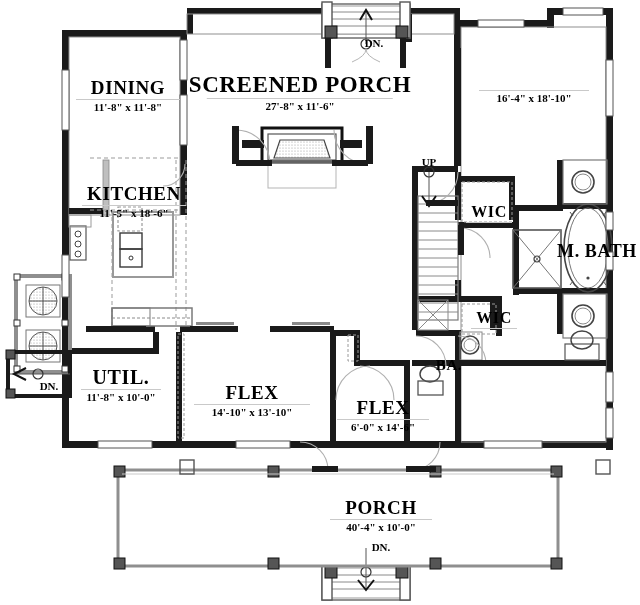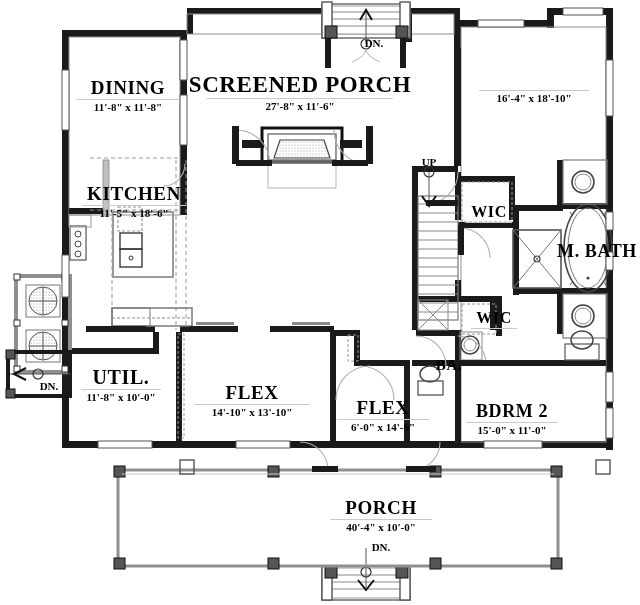--- a/index.html
+++ b/index.html
@@ -400,25 +400,20 @@
   <div class="rule" style="width:116px;"></div>
   <div class="rdim" style="font-size:11px;">14'-10" x 13'-10"</div>
 </div>
 
 <div class="rlabel" style="left:383px;top:398px;">
   <div class="rname" style="font-size:19px;">FLEX</div>
   <div class="rule" style="width:92px;"></div>
   <div class="rdim" style="font-size:11px;">6'-0" x 14'-6"</div>
 </div>
 
-<div class="rlabel" style="left:512px;top:402px;">
-  <div class="rname" style="font-size:18px;">BDRM 2</div>
-  <div class="rule" style="width:92px;"></div>
-  <div class="rdim" style="font-size:11px;">15'-0" x 11'-0"</div>
-</div>
 
 <div class="rlabel" style="left:381px;top:498px;">
   <div class="rname" style="font-size:19px;">PORCH</div>
   <div class="rule" style="width:102px;"></div>
   <div class="rdim" style="font-size:11px;">40'-4" x 10'-0"</div>
 </div>
 
 <div class="small-note" style="left:374px;top:37px;font-size:11px;">DN.</div>
 <div class="small-note" style="left:429px;top:156px;font-size:11px;">UP</div>
 <div class="small-note" style="left:49px;top:380px;font-size:11px;">DN.</div>

